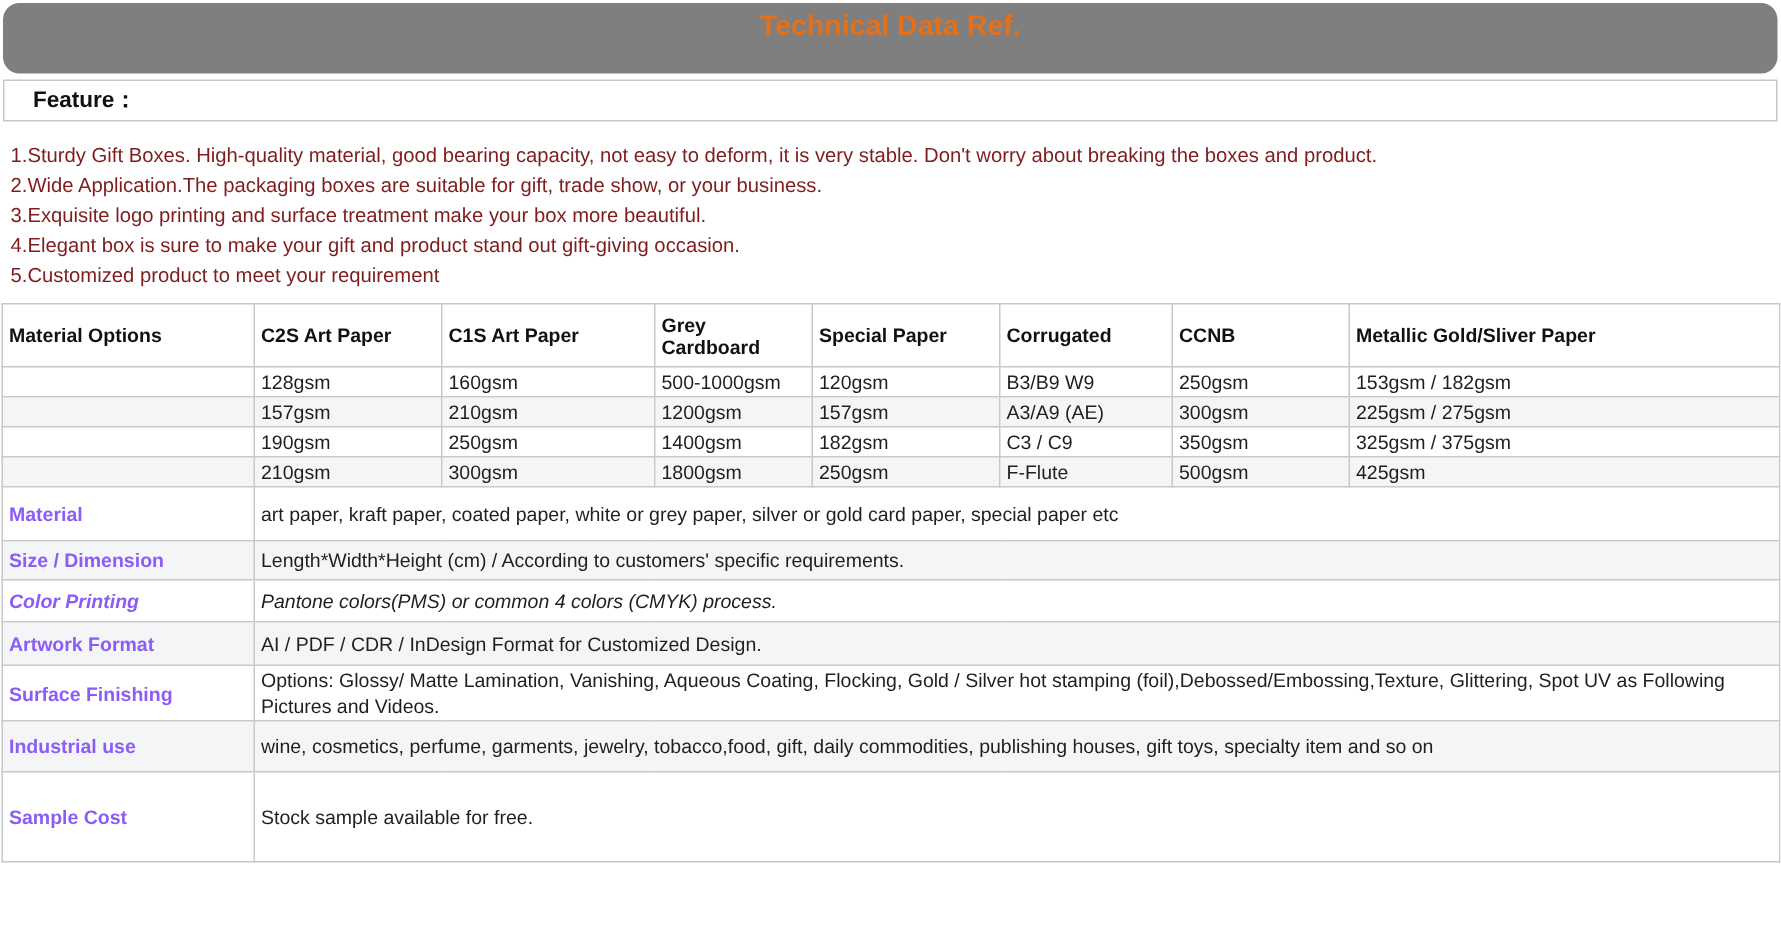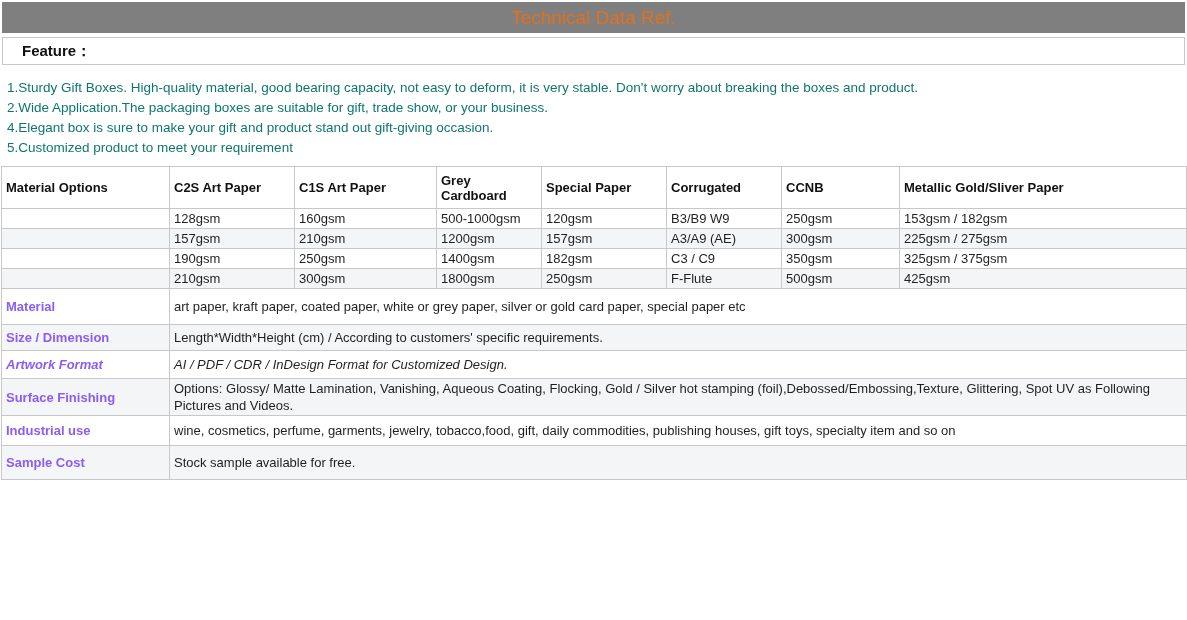--- a/index.html
+++ b/index.html
@@ -9,35 +9,35 @@
     --stripe:#f4f5f7;
     --text:#333333;
   }
   *{box-sizing:border-box;}
   html,body{margin:0;padding:0;}
   body{
     width:1187px;height:620px;overflow:hidden;background:#ffffff;
     font-family:"Liberation Sans", sans-serif;color:var(--text);
   }
   .title-bar{
-    margin:2px 2px 0 2px;height:31px;line-height:31px;
+    margin:2px 2px 0 2px;height:47px;line-height:31px;
     background:var(--title-bar-bg);
-    text-align:center;font-size:19px;font-weight:normal;color:var(--title-text);
+    text-align:center;font-size:19px;font-weight:bold;color:var(--title-text);border-radius:11px;
   }
   .feature-box{
     margin:4px 2px 0 2px;height:28px;line-height:26px;
     border:1px solid var(--border);
     font-size:15px;font-weight:bold;color:#111;
     padding-left:19px;background:#fff;
   }
   .feature-list{
     margin:13px 2px 0 2px;padding-left:5px;
   }
   .feat-line{
-    font-size:13.5px;line-height:20px;color:#0f766e;white-space:nowrap;
+    font-size:13.5px;line-height:20px;color:#7f1d1d;white-space:nowrap;
   }
   table.spec{
     margin:8px 0 0 1px;width:1185px;
     border-collapse:collapse;table-layout:fixed;
     font-size:13px;color:#1f1f1f;
   }
   table.spec th, table.spec td{
     border:1px solid var(--border);
     padding:1px 4px;vertical-align:middle;
     overflow:hidden;
@@ -67,20 +67,21 @@
   <span>Technical Data Ref.</span>
 </div>
 
 <div class="feature-box">
   <span>Feature：</span>
 </div>
 
 <div class="feature-list">
     <div class="feat-line">1.Sturdy Gift Boxes. High-quality material, good bearing capacity, not easy to deform, it is very stable. Don't worry about breaking the boxes and product.</div>
     <div class="feat-line">2.Wide Application.The packaging boxes are suitable for gift, trade show, or your business.</div>
+    <div class="feat-line">3.Exquisite logo printing and surface treatment make your box more beautiful.</div>
     <div class="feat-line">4.Elegant box is sure to make your gift and product stand out gift-giving occasion.</div>
     <div class="feat-line">5.Customized product to meet your requirement</div>
   </div>
 
 <table class="spec">
   <colgroup>
     <col style="width:168px">
       <col style="width:125px">
       <col style="width:142px">
     <col style="width:105px">
@@ -146,20 +147,24 @@
   <tbody id="spec-body">
       <tr>
         <td class="spec-label">Material</td>
         <td class="spec-value" colspan="7">art paper, kraft paper, coated paper, white or grey paper, silver or gold card paper, special paper etc</td>
       </tr>
       <tr>
         <td class="spec-label">Size / Dimension</td>
         <td class="spec-value" colspan="7">Length*Width*Height (cm) / According to customers' specific requirements.</td>
       </tr>
       <tr>
+        <td class="spec-label">Color Printing</td>
+        <td class="spec-value" colspan="7">Pantone colors(PMS) or common 4 colors (CMYK) process.</td>
+      </tr>
+      <tr>
         <td class="spec-label">Artwork Format</td>
         <td class="spec-value" colspan="7">AI / PDF / CDR / InDesign Format for Customized Design.</td>
       </tr>
       <tr>
         <td class="spec-label">Surface Finishing</td>
         <td class="spec-value" colspan="7">Options: Glossy/ Matte Lamination, Vanishing, Aqueous Coating, Flocking, Gold / Silver hot stamping (foil),Debossed/Embossing,Texture, Glittering, Spot UV as Following Pictures and Videos.</td>
       </tr>
       <tr>
         <td class="spec-label">Industrial use</td>
         <td class="spec-value" colspan="7">wine, cosmetics, perfume, garments, jewelry, tobacco,food, gift, daily commodities, publishing houses, gift toys, specialty item and so on</td>

